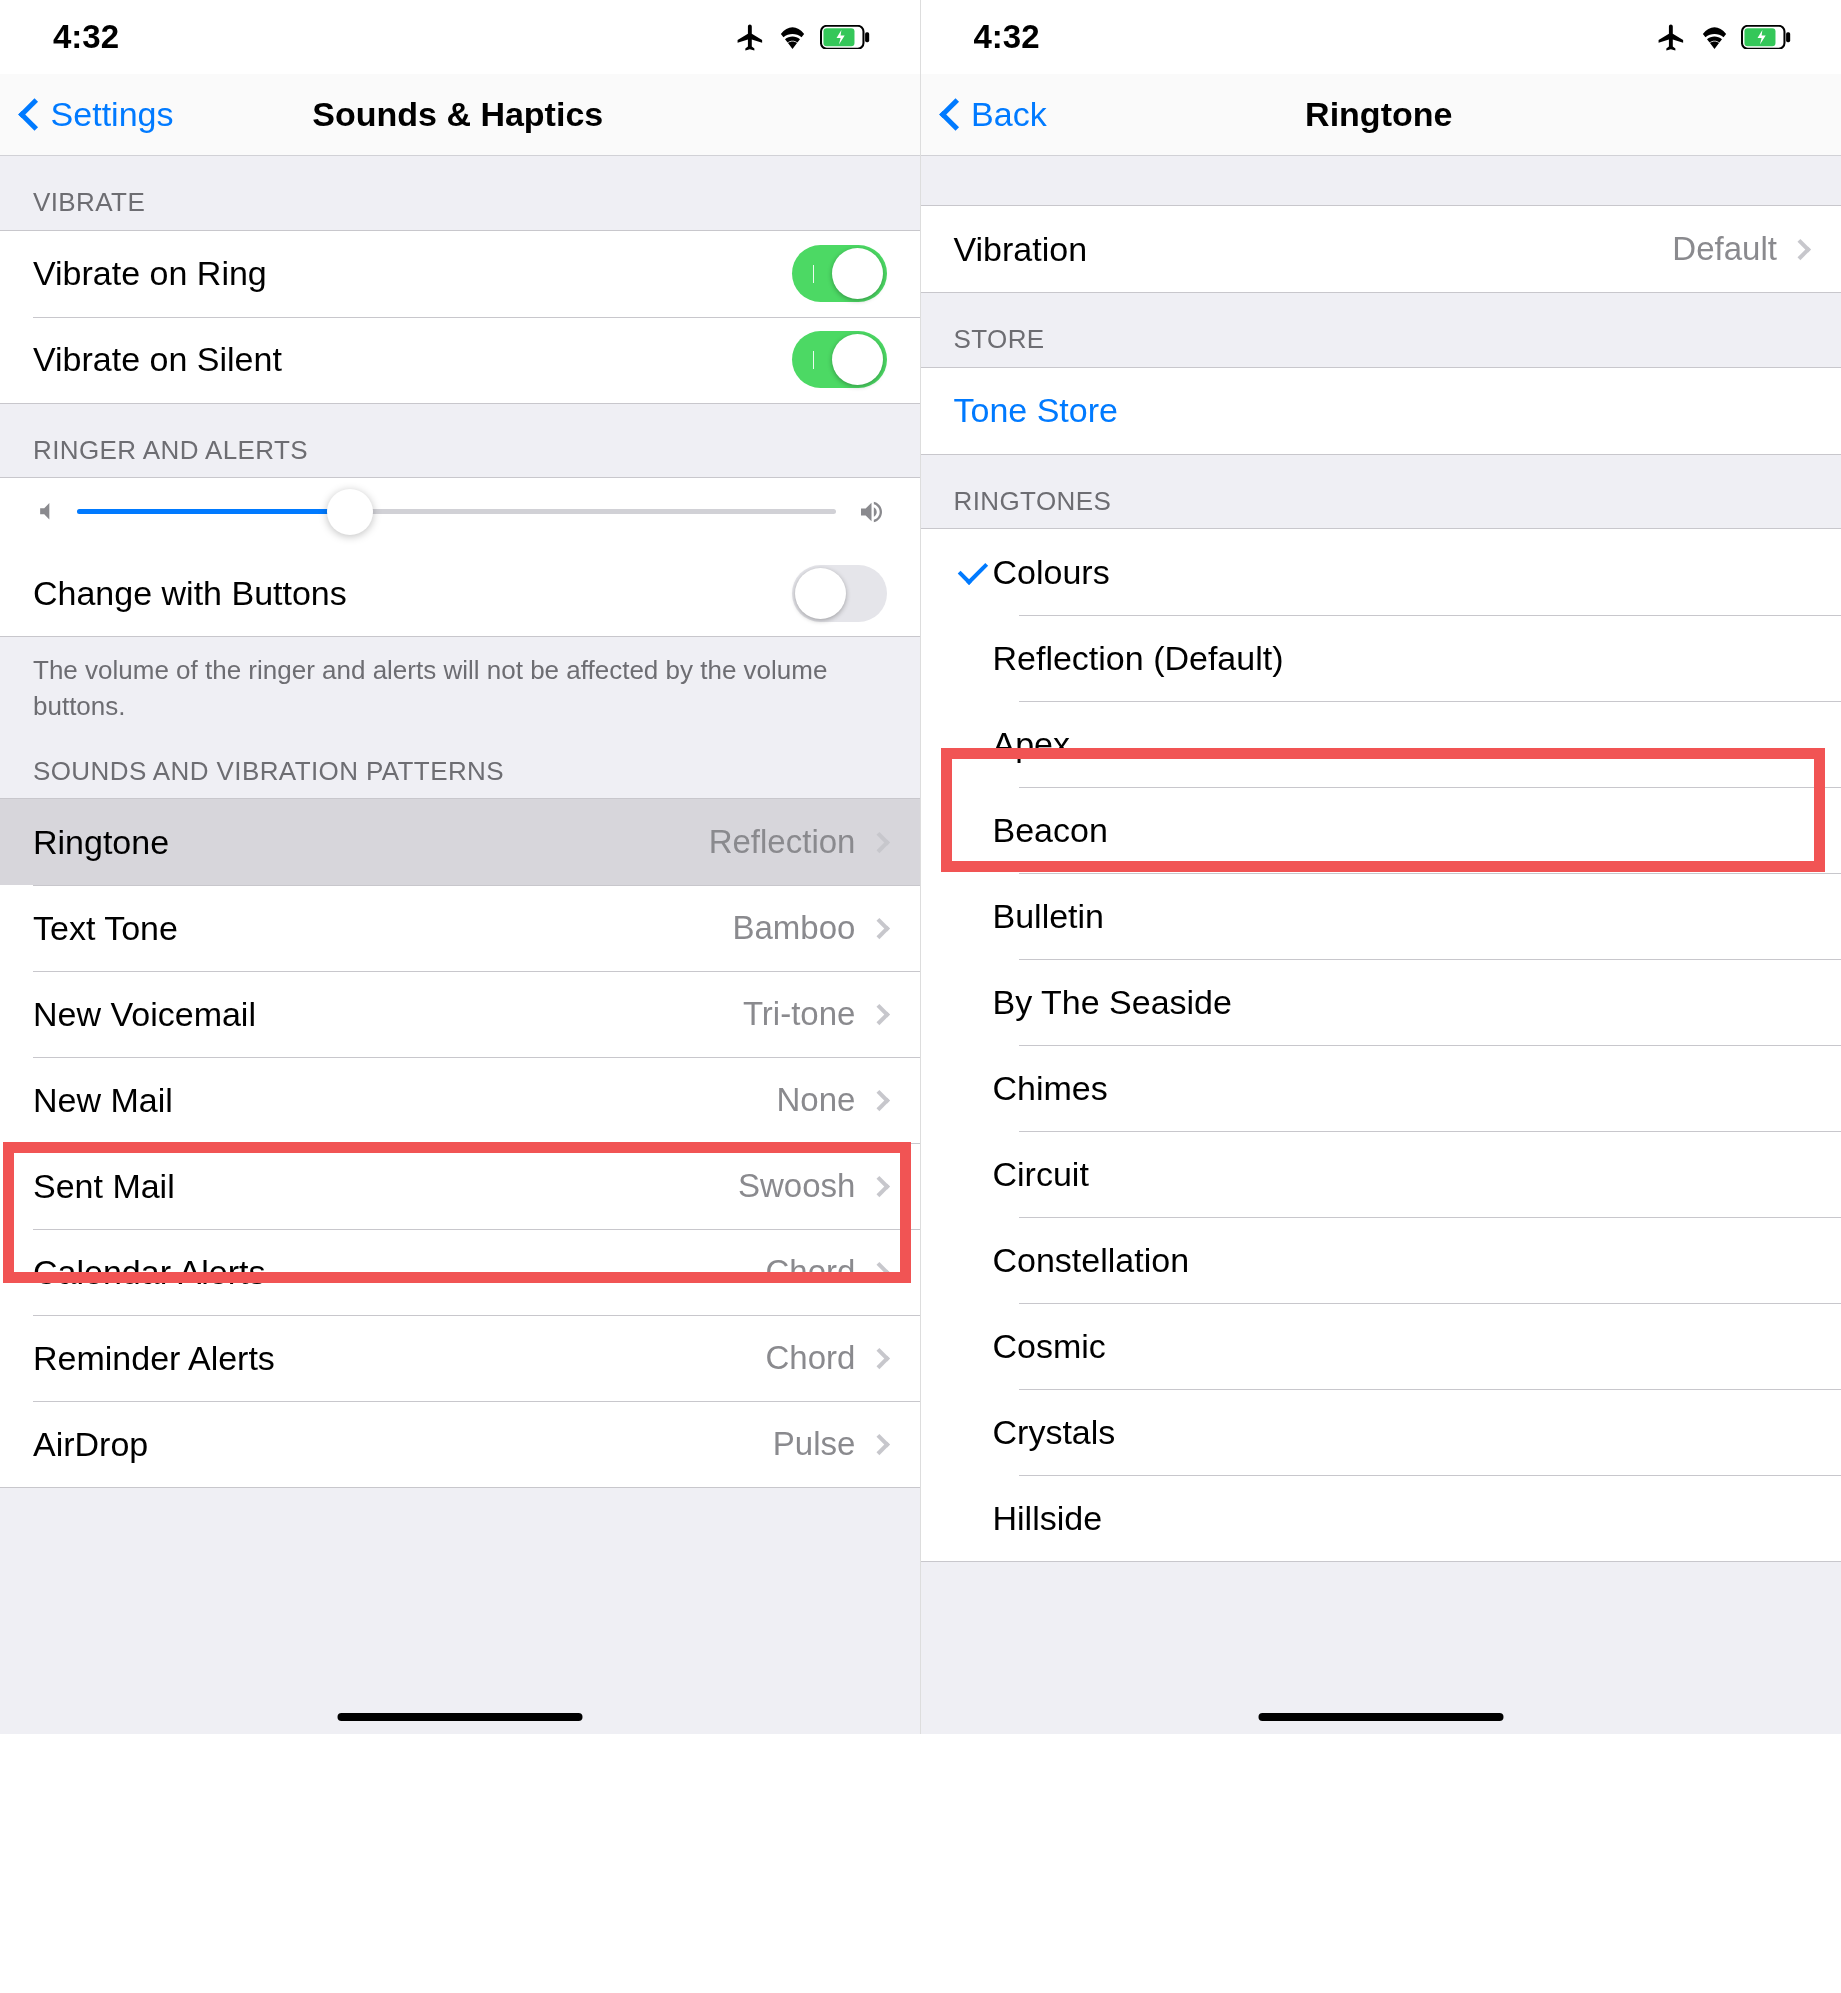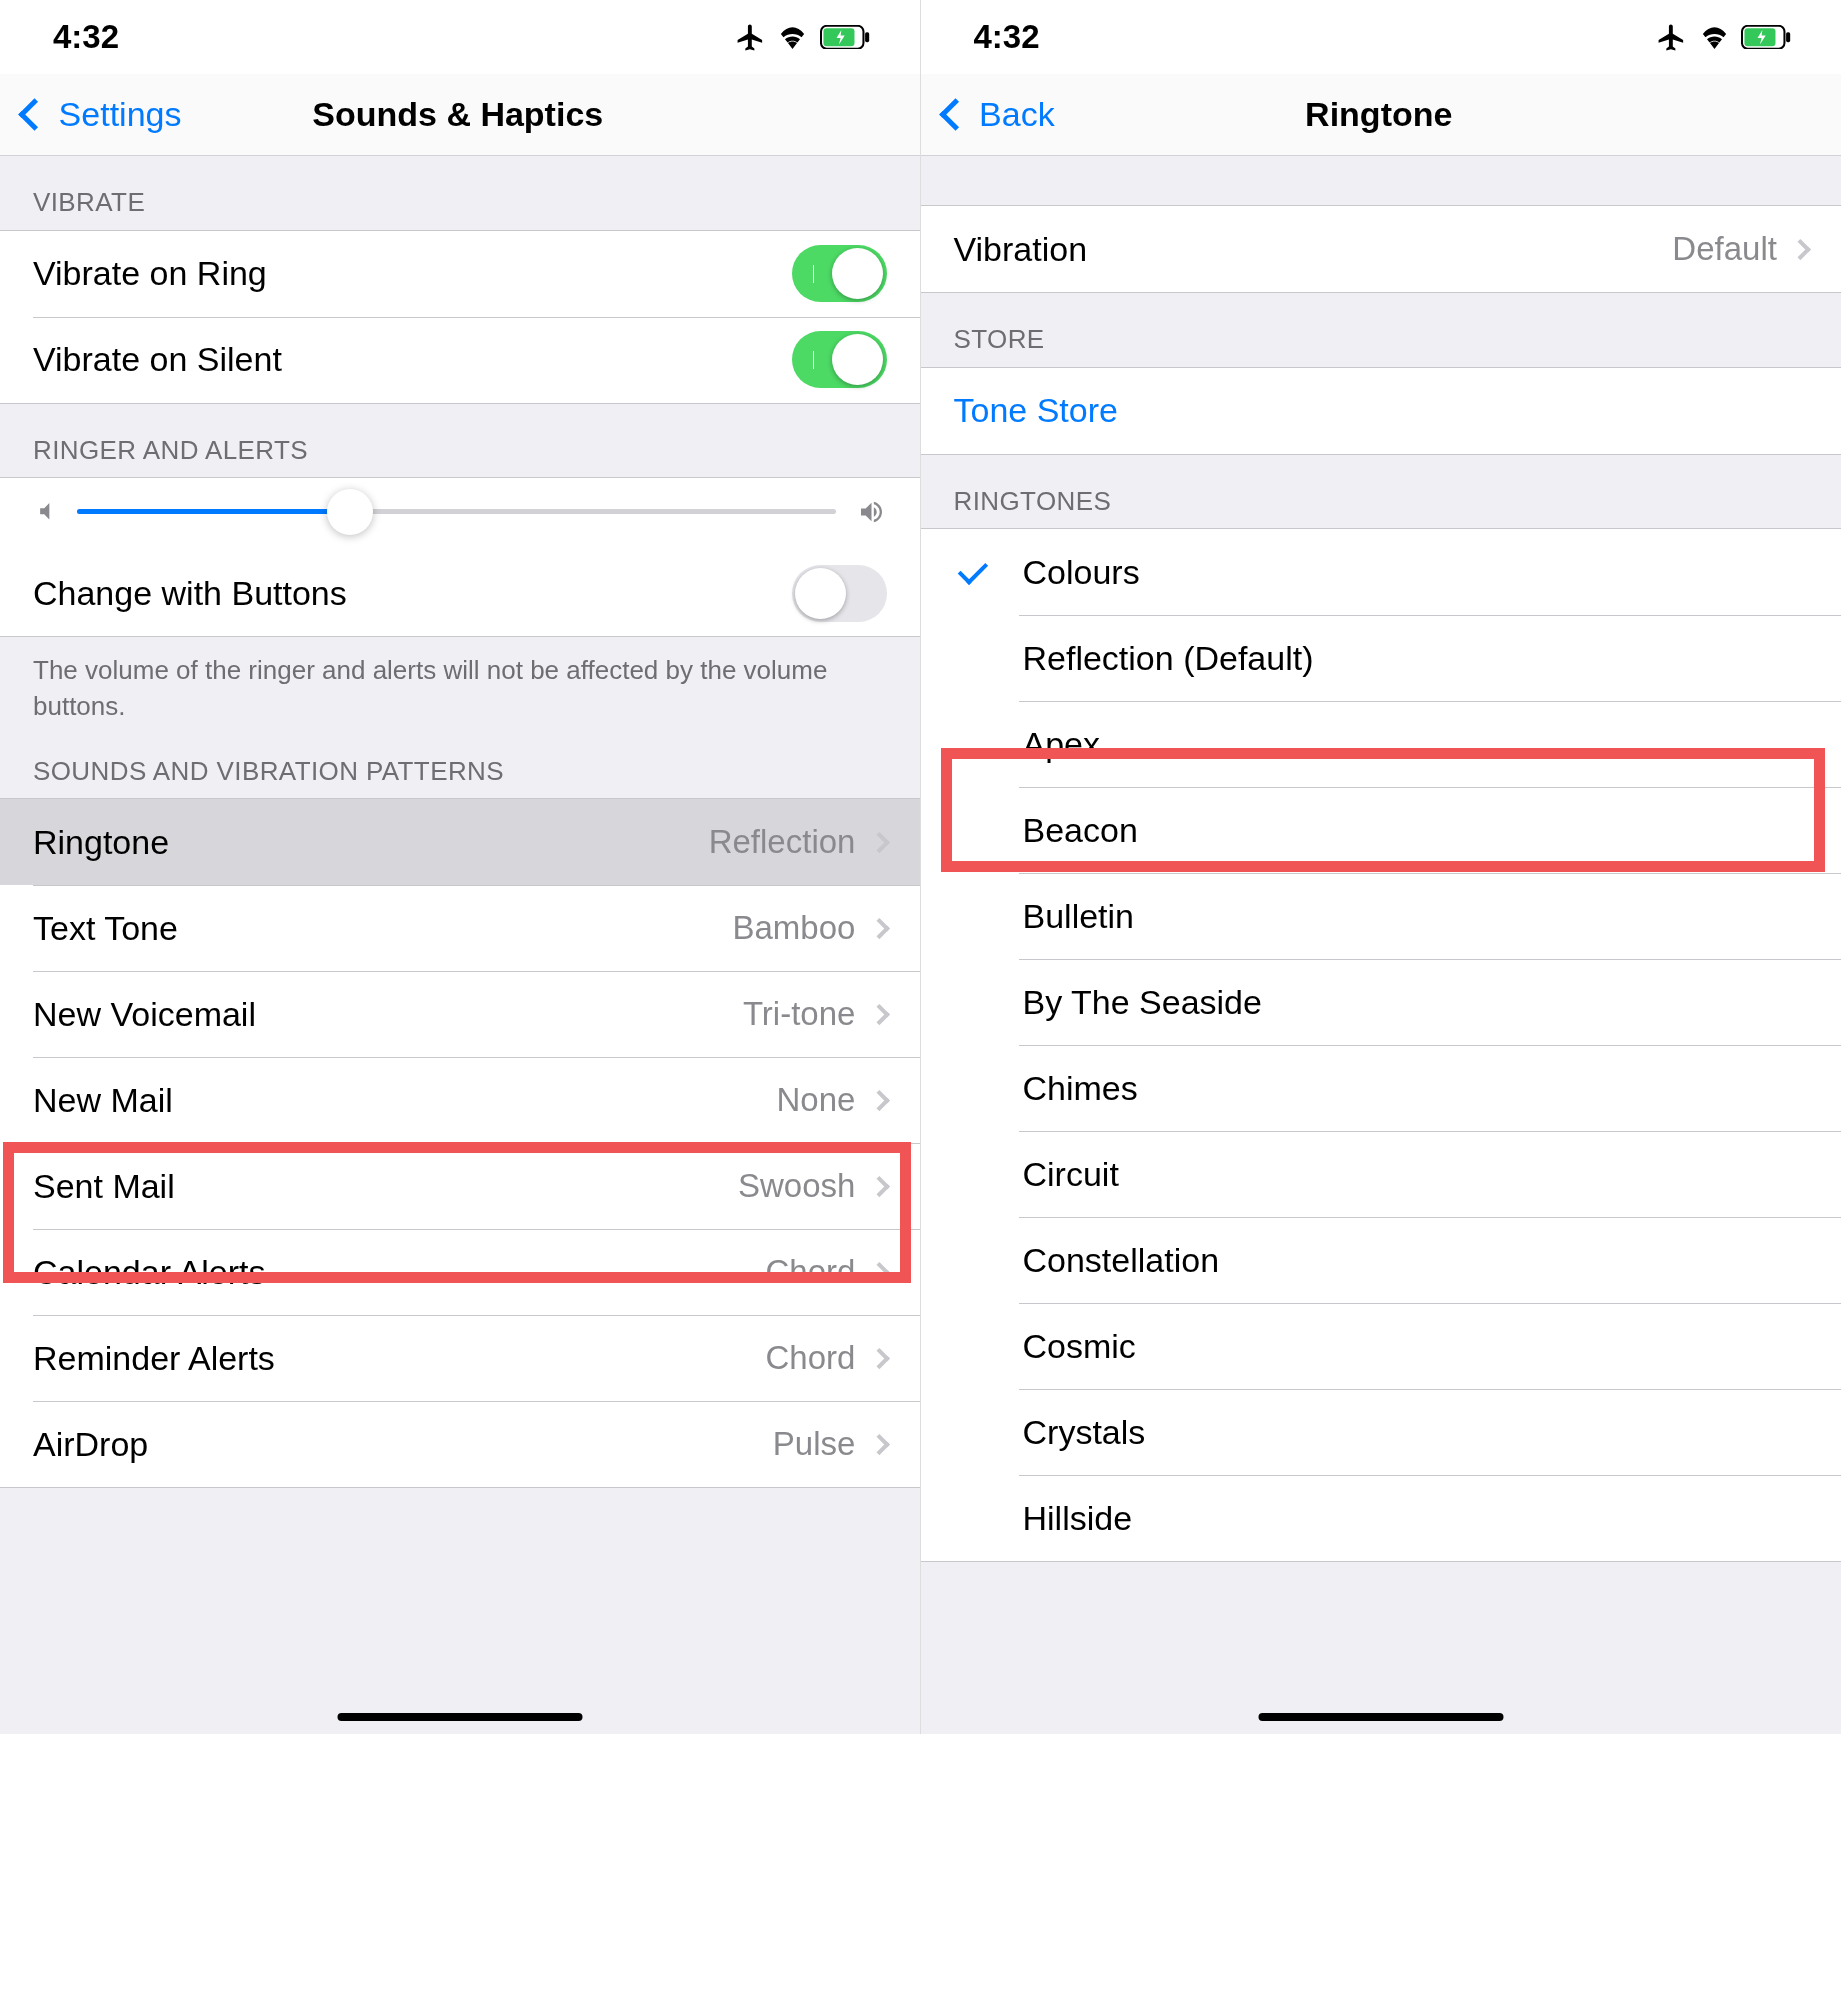--- a/index.html
+++ b/index.html
@@ -43,21 +43,21 @@
     align-items: center;
     padding: 0 23px;
     border-bottom: 0.8px solid #d1d1d6;
     position: relative;
   }
   .back-btn {
     display: flex;
     align-items: center;
     color: #007aff;
     font-size: 34px;
-    gap: 16px;
+    gap: 8px;
     z-index: 2;
   }
   .nav-title {
     position: absolute;
     left: 0; right: 4px;
     text-align: center;
     font-size: 34px;
     font-weight: 600;
     color: #000;
   }
@@ -95,21 +95,21 @@
     color: #000;
     position: relative;
   }
   .row + .row::before {
     content: "";
     position: absolute;
     top: 0; left: 33px; right: 0;
     height: 0.8px;
     background: #c8c7cc;
   }
-  .row-indent { padding-left: 102px; }
+  .row-indent { padding-left: 72px; }
   .row-indent + .row-indent::before { left: 98px; }
   .row .label { flex: 1; }
   .row .value {
     color: #8a8a8e;
     font-size: 33px;
   }
   .row .chevron {
     width: 14.7px; height: 14.7px;
     border-top: 4.1px solid #c7c7cc;
     border-right: 4.1px solid #c7c7cc;

